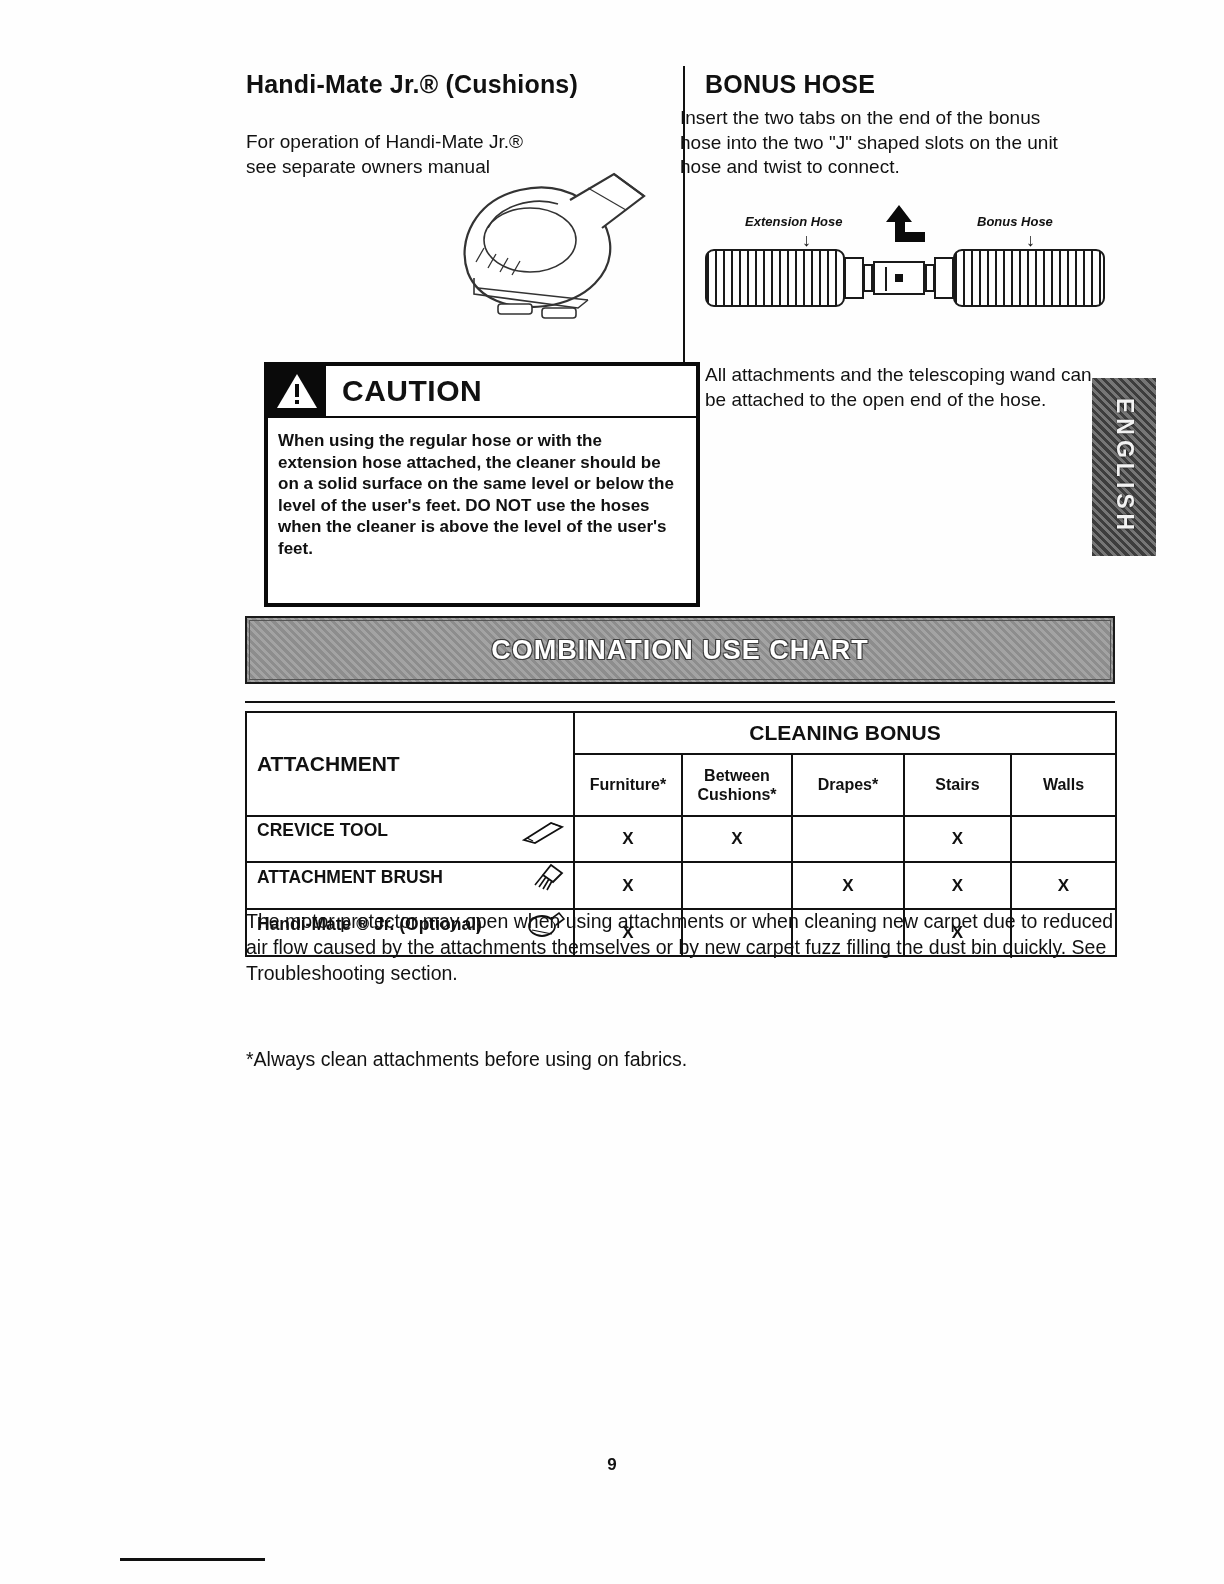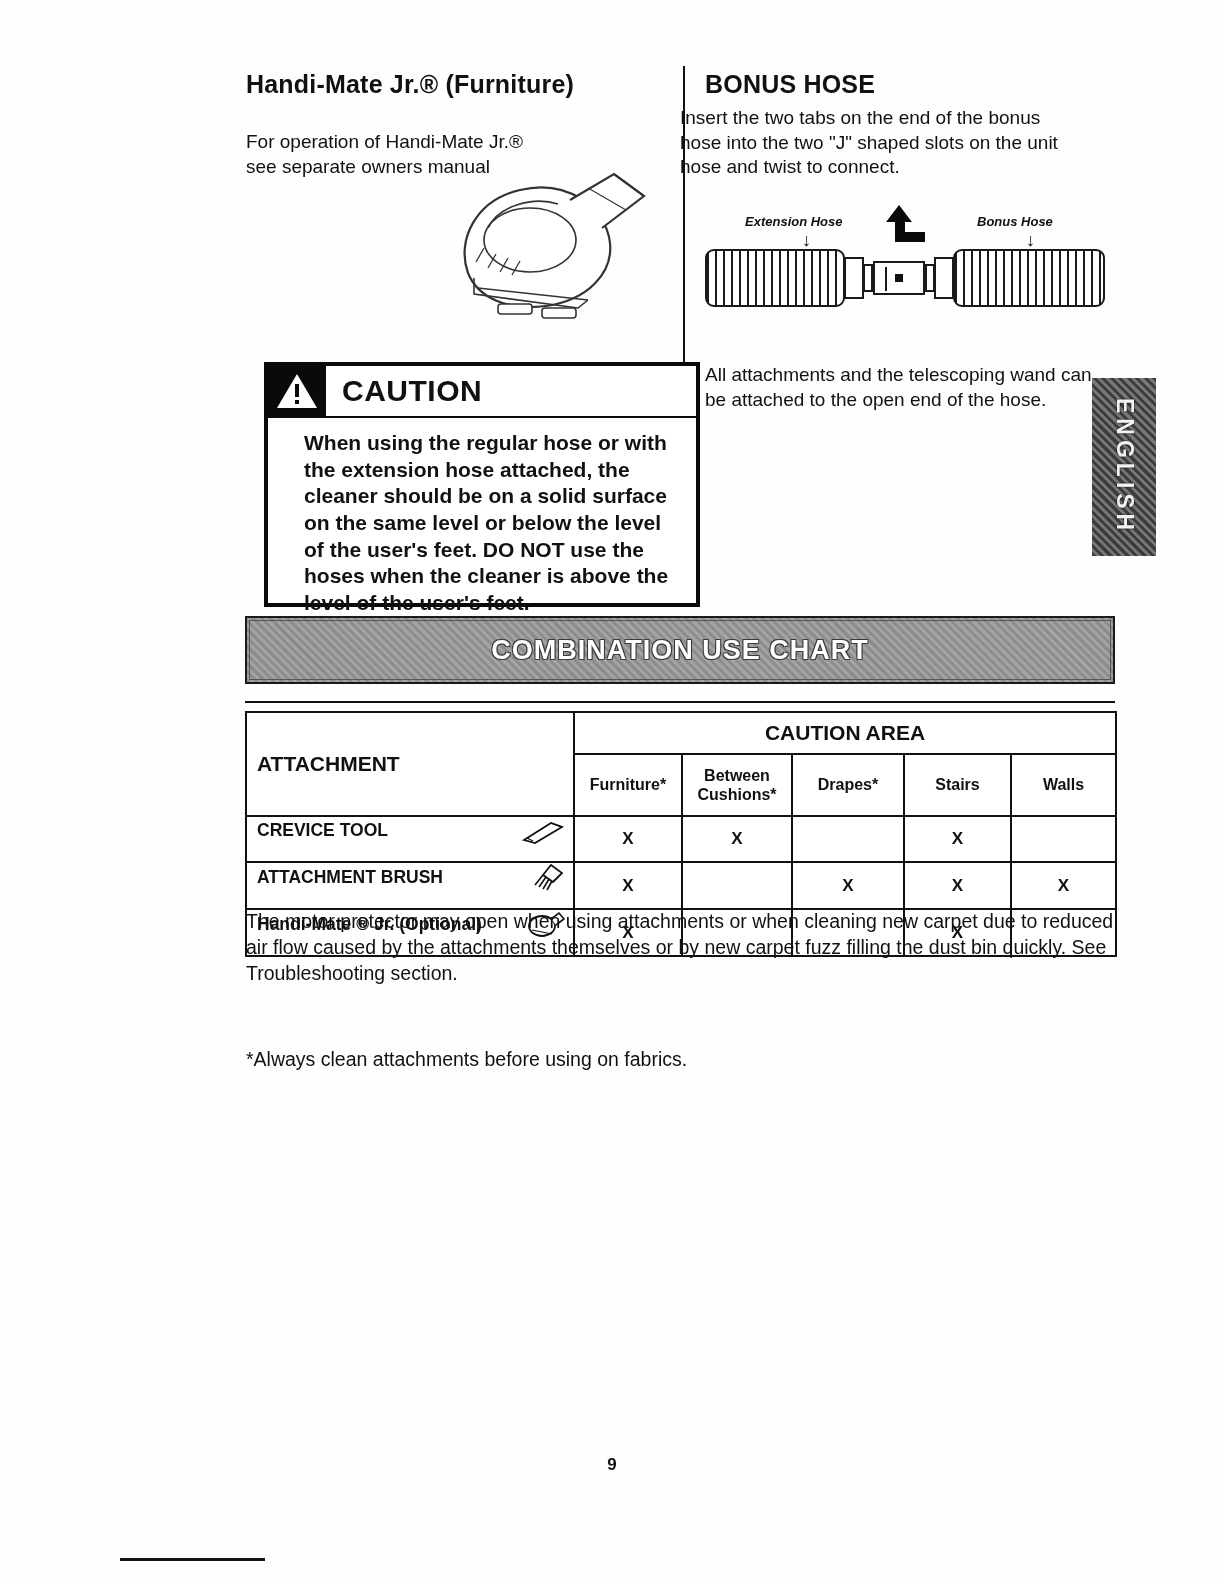--- a/index.html
+++ b/index.html
@@ -31,21 +31,21 @@
   .caution-box {
     left:264px; top:362px; width:436px; height:245px;
     border:4px solid #0a0a0a; background:#fff;
   }
   .caution-header {
     display:flex; align-items:center; height:52px;
     border-bottom:2px solid #0a0a0a;
   }
   .caution-icon { width:58px; height:52px; background:#0a0a0a; display:flex; align-items:center; justify-content:center; flex:0 0 auto; }
   .caution-title { font-size:30px; font-weight:bold; margin-left:16px; letter-spacing:0.5px; }
-  .caution-body { padding:12px 16px 0 36px; font-size:21px; font-weight:bold; line-height:1.27; }
+  .caution-body { padding:12px 16px 0 10px; font-size:17px; font-weight:bold; line-height:1.27; }
 
   
   .right-title { left:705px; top:70px; }
   .right-body  { left:680px; top:106px; width:405px; }
   .hose-label  { font-size:13px; font-weight:bold; font-style:italic; }
   .hose-label-left  { left:745px; top:214px; }
   .hose-label-right { left:977px; top:214px; }
   .down-arrow { font-size:18px; font-weight:bold; }
   .down-arrow-1 { left:802px; top:230px; }
   .down-arrow-2 { left:1026px; top:230px; }
@@ -112,21 +112,21 @@
 
   svg { display:block; }
 </style>
 </head>
 <body>
 
 <div class="page">
 
   <div class="abs col-divider"></div>
 
-  <h1 class="abs sec-title left-title">Handi-Mate Jr.® (Furniture)</h1>
+  <h1 class="abs sec-title left-title">Handi-Mate Jr.® (Cushions)</h1>
   <p class="abs body-text left-body">For operation of Handi-Mate Jr.® see separate owners manual</p>
 
   <div class="abs handimate-illo">
     <svg width="225" height="190" viewBox="0 0 225 190">
       <g fill="none" stroke="#333" stroke-width="2.2">
         <path d="M30 125 C18 92 38 52 82 42 C128 31 168 58 172 95 C175 125 150 152 108 158 C70 163 40 150 30 125 Z" fill="#fff"></path>
         <path d="M50 80 C60 58 95 48 120 56" stroke-width="1.6"></path>
         <ellipse cx="92" cy="92" rx="46" ry="32" stroke-width="1.6"></ellipse>
         <path d="M132 52 L176 26 L206 48 L164 80" fill="#fff"></path>
         <path d="M176 26 L206 48" stroke-width="1.6"></path>
@@ -195,21 +195,21 @@
       <col style="width:328px">
         <col style="width:108px">
         <col style="width:110px">
         <col style="width:112px">
         <col style="width:107px">
         <col style="width:105px">
     </colgroup>
     <tbody>
         <tr>
       <th class="attach-head" rowspan="2">ATTACHMENT</th>
-      <th class="group-head" colspan="5">CAUTION AREA</th>
+      <th class="group-head" colspan="5">CLEANING BONUS</th>
     </tr>
     <tr>
       <th class="col-head">Furniture*</th>
       <th class="col-head">Between Cushions*</th>
       <th class="col-head">Drapes*</th>
       <th class="col-head">Stairs</th>
       <th class="col-head">Walls</th>
     </tr>
     <tr>
       <td class="row-label">

